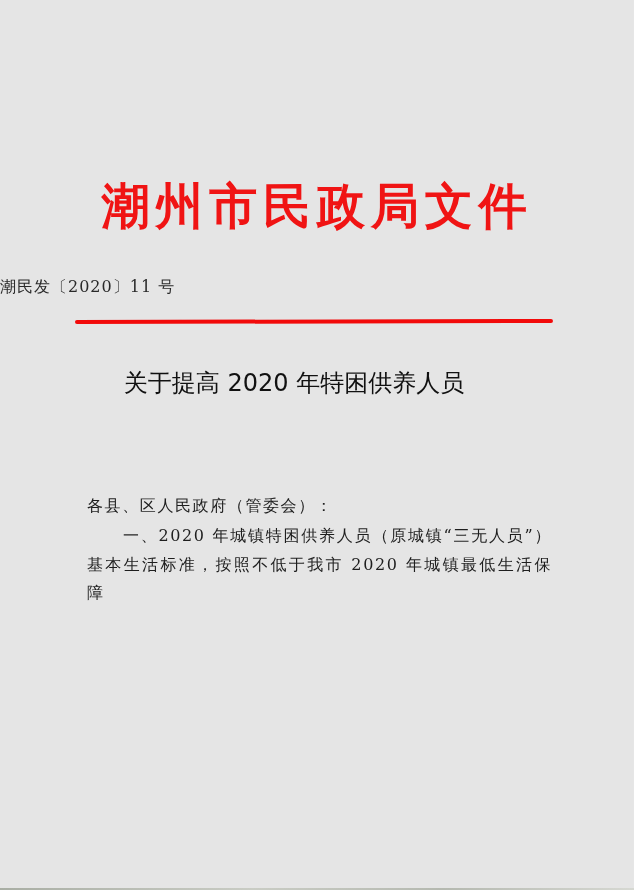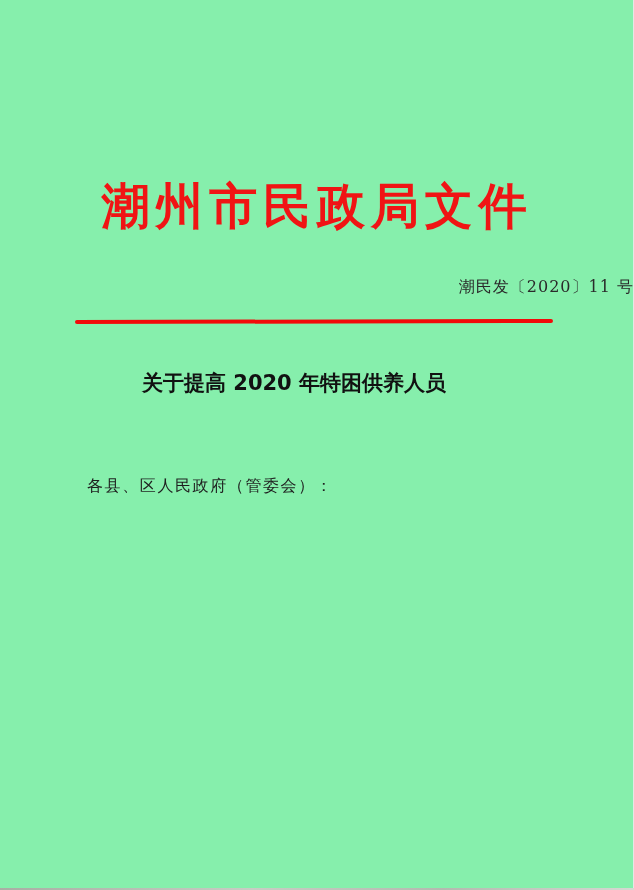--- a/index.html
+++ b/index.html
@@ -13,42 +13,42 @@
       position: relative;
       overflow: hidden;
       font-family: "DejaVu Serif", "Liberation Serif", serif;
       color: #1a1a1a;
     }
     .page {
       position: absolute;
       left: 0; top: 0;
       width: 634px;
       height: 890px;
-      background: #86efac;
+      background: #e5e5e5;
     }
     .masthead {
       position: absolute;
       left: 0;
       width: 634px;
       top: 176px;
       text-align: center;
       color: #f01414;
       font-family: "DejaVu Serif", "Liberation Serif", serif;
       font-weight: bold;
       font-size: 49px;
       letter-spacing: 6px;
       line-height: 60px;
       transform: scaleX(0.98);
     }
     .doc-number {
       position: absolute;
       left: 0;
       width: 634px;
       top: 276px;
-      text-align: right;
+      text-align: left;
       font-size: 16px;
       line-height: 22px;
       color: #2a2a2a;
       letter-spacing: 1px;
       font-family: "DejaVu Serif", "Liberation Serif", serif;
     }
     .red-rule {
       position: absolute;
       left: 75px;
       top: 320px;
@@ -59,30 +59,30 @@
       transform: rotate(-0.12deg);
       transform-origin: left center;
     }
     .title {
       position: absolute;
       left: 0;
       width: 588px;
       top: 366px;
       text-align: center;
       font-family: "DejaVu Sans", "Liberation Sans", sans-serif;
-      font-weight: bold;
-      font-size: 21px;
+      font-weight: normal;
+      font-size: 24px;
       line-height: 34px;
       color: #111;
     }
     .title .line { display: block; }
     .body {
       position: absolute;
       left: 87px;
-      top: 472px;
+      top: 492px;
       width: 465px;
       font-family: "DejaVu Serif", "Liberation Serif", serif;
       font-size: 16px;
       line-height: 28.4px;
       color: #1e1e1e;
       letter-spacing: 1.6px;
     }
     .body p {
       margin: 0;
       text-align: justify;
@@ -120,17 +120,18 @@
   <div class="doc-number">潮民发〔2020〕11 号</div>
 
   <div class="red-rule"></div>
 
   <div class="title">
     <span class="line">关于提高 2020 年特困供养人员</span>
   </div>
 
   <div class="body">
     <p class="salutation">各县、区人民政府（管委会）：</p>
+    <p class="indent">一、2020 年城镇特困供养人员（原城镇“三无人员”）基本生活标准，按照不低于我市 2020 年城镇最低生活保障</p>
   </div>
 
   <div class="right-edge"></div>
   <div class="bottom-edge"></div>
 </div>
 
 </body></html>

